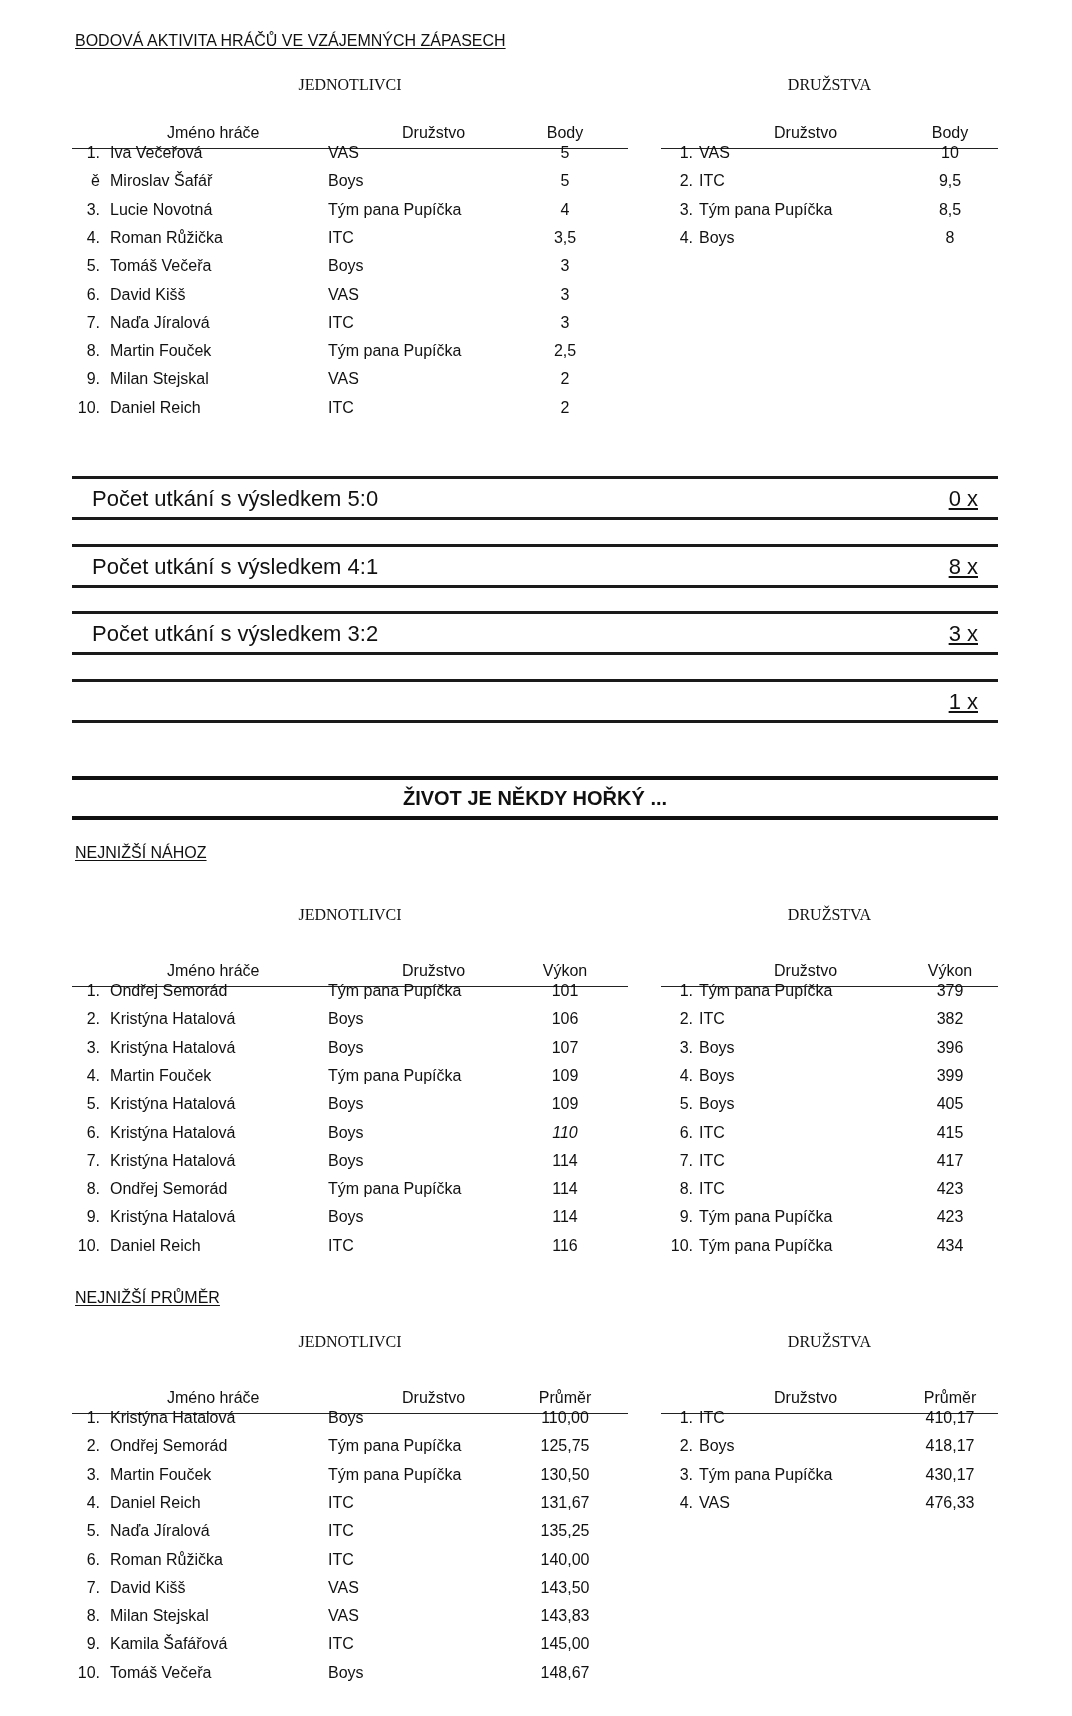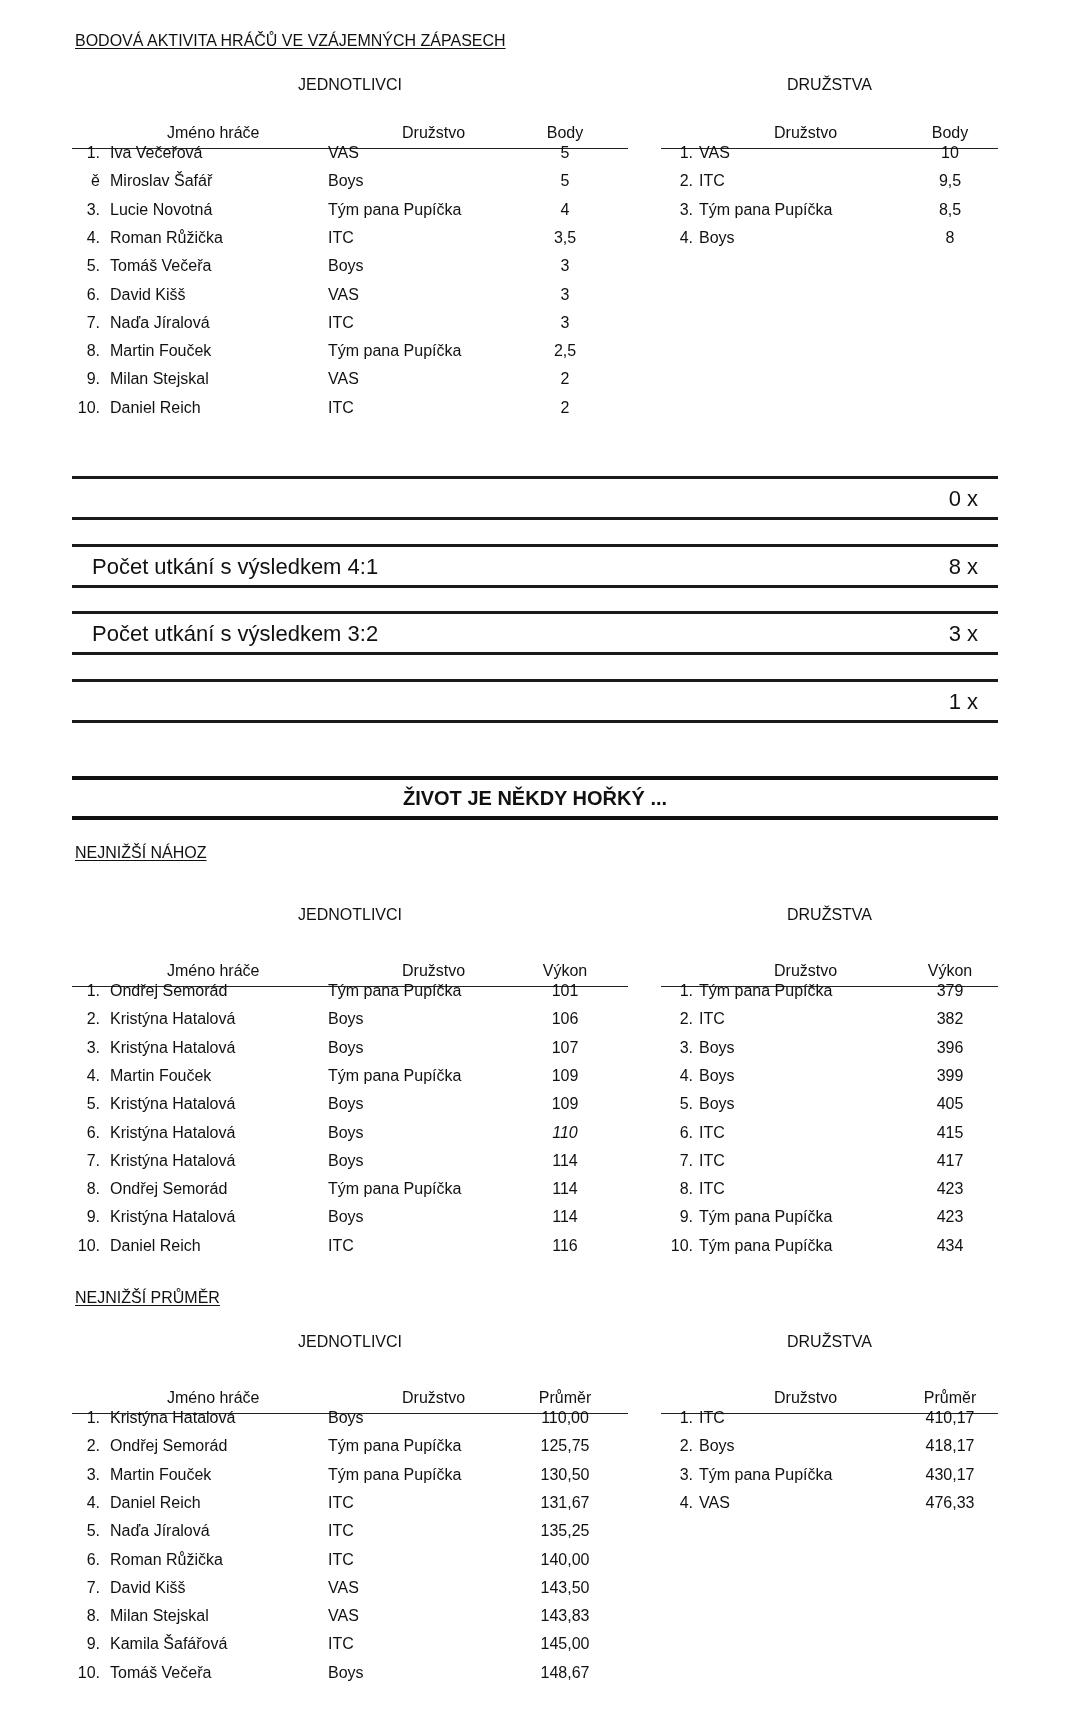--- a/index.html
+++ b/index.html
@@ -5,33 +5,33 @@
   html, body { margin: 0; padding: 0; background: #ffffff; }
   body {
     width: 1072px; height: 1716px; position: relative; overflow: hidden;
     font-family: "Liberation Sans", sans-serif; color: #111111;
   }
   .abs { position: absolute; }
   .section-title {
     font-size: 16px; text-decoration: underline; text-underline-offset: 2px;
     left: 75px; white-space: nowrap;
   }
-  .group-title { font-size: 16px; text-align: center; white-space: nowrap; }
+  .group-title { font-size: 16px; text-align: center; white-space: nowrap; font-family: Liberation Serif, serif; }
   .tbl { position: absolute; }
   .tbl .hdr { position: absolute; top: 10px; left: 0; right: 0; height: 30px; border-bottom: 1px solid #222; }
   .tbl .hcell { position: absolute; font-size: 16px; top: 6px; white-space: nowrap; }
   .tbl .row { position: absolute; left: 0; right: 0; height: 28px; font-size: 16px; }
   .tbl .row span { position: absolute; top: 4px; white-space: nowrap; }
   .num { text-align: right; width: 28px; }
   .box {
     position: absolute; left: 72px; width: 926px; height: 38px;
     border-top: 3px solid #1a1a1a; border-bottom: 3px solid #1a1a1a;
   }
   .box .lbl { position: absolute; left: 20px; top: 7px; font-size: 22px; white-space: nowrap; }
-  .box .val { position: absolute; right: 20px; top: 7px; font-size: 22px; white-space: nowrap; }
+  .box .val { position: absolute; right: 20px; top: 7px; font-size: 22px; white-space: nowrap; text-decoration: underline; }
   .banner {
     position: absolute; left: 72px; width: 926px; top: 776px; height: 36px;
     border-top: 4px solid #111; border-bottom: 4px solid #111; text-align: center;
   }
   .banner span { font-size: 20px; font-weight: bold; line-height: 36px; }
 </style>
 </head>
 <body>
 
 <div class="abs section-title" style="top:32px;">BODOVÁ AKTIVITA HRÁČŮ VE VZÁJEMNÝCH ZÁPASECH</div>
@@ -127,20 +127,21 @@
       <span style="right:8px; width:80px; text-align:center;">8,5</span>
     </div>
     <div class="row" style="top:116.9px;">
       <span class="num" style="left:4px;">4.</span>
       <span style="left:38px;">Boys</span>
       <span style="right:8px; width:80px; text-align:center;">8</span>
     </div>
   </div>
 
 <div class="box" style="top:476px;">
+  <span class="lbl">Počet utkání s výsledkem 5:0</span>
   <span class="val">0 x</span>
 </div>
 <div class="box" style="top:544px;">
   <span class="lbl">Počet utkání s výsledkem 4:1</span>
   <span class="val">8 x</span>
 </div>
 <div class="box" style="top:611px;">
   <span class="lbl">Počet utkání s výsledkem 3:2</span>
   <span class="val">3 x</span>
 </div>

